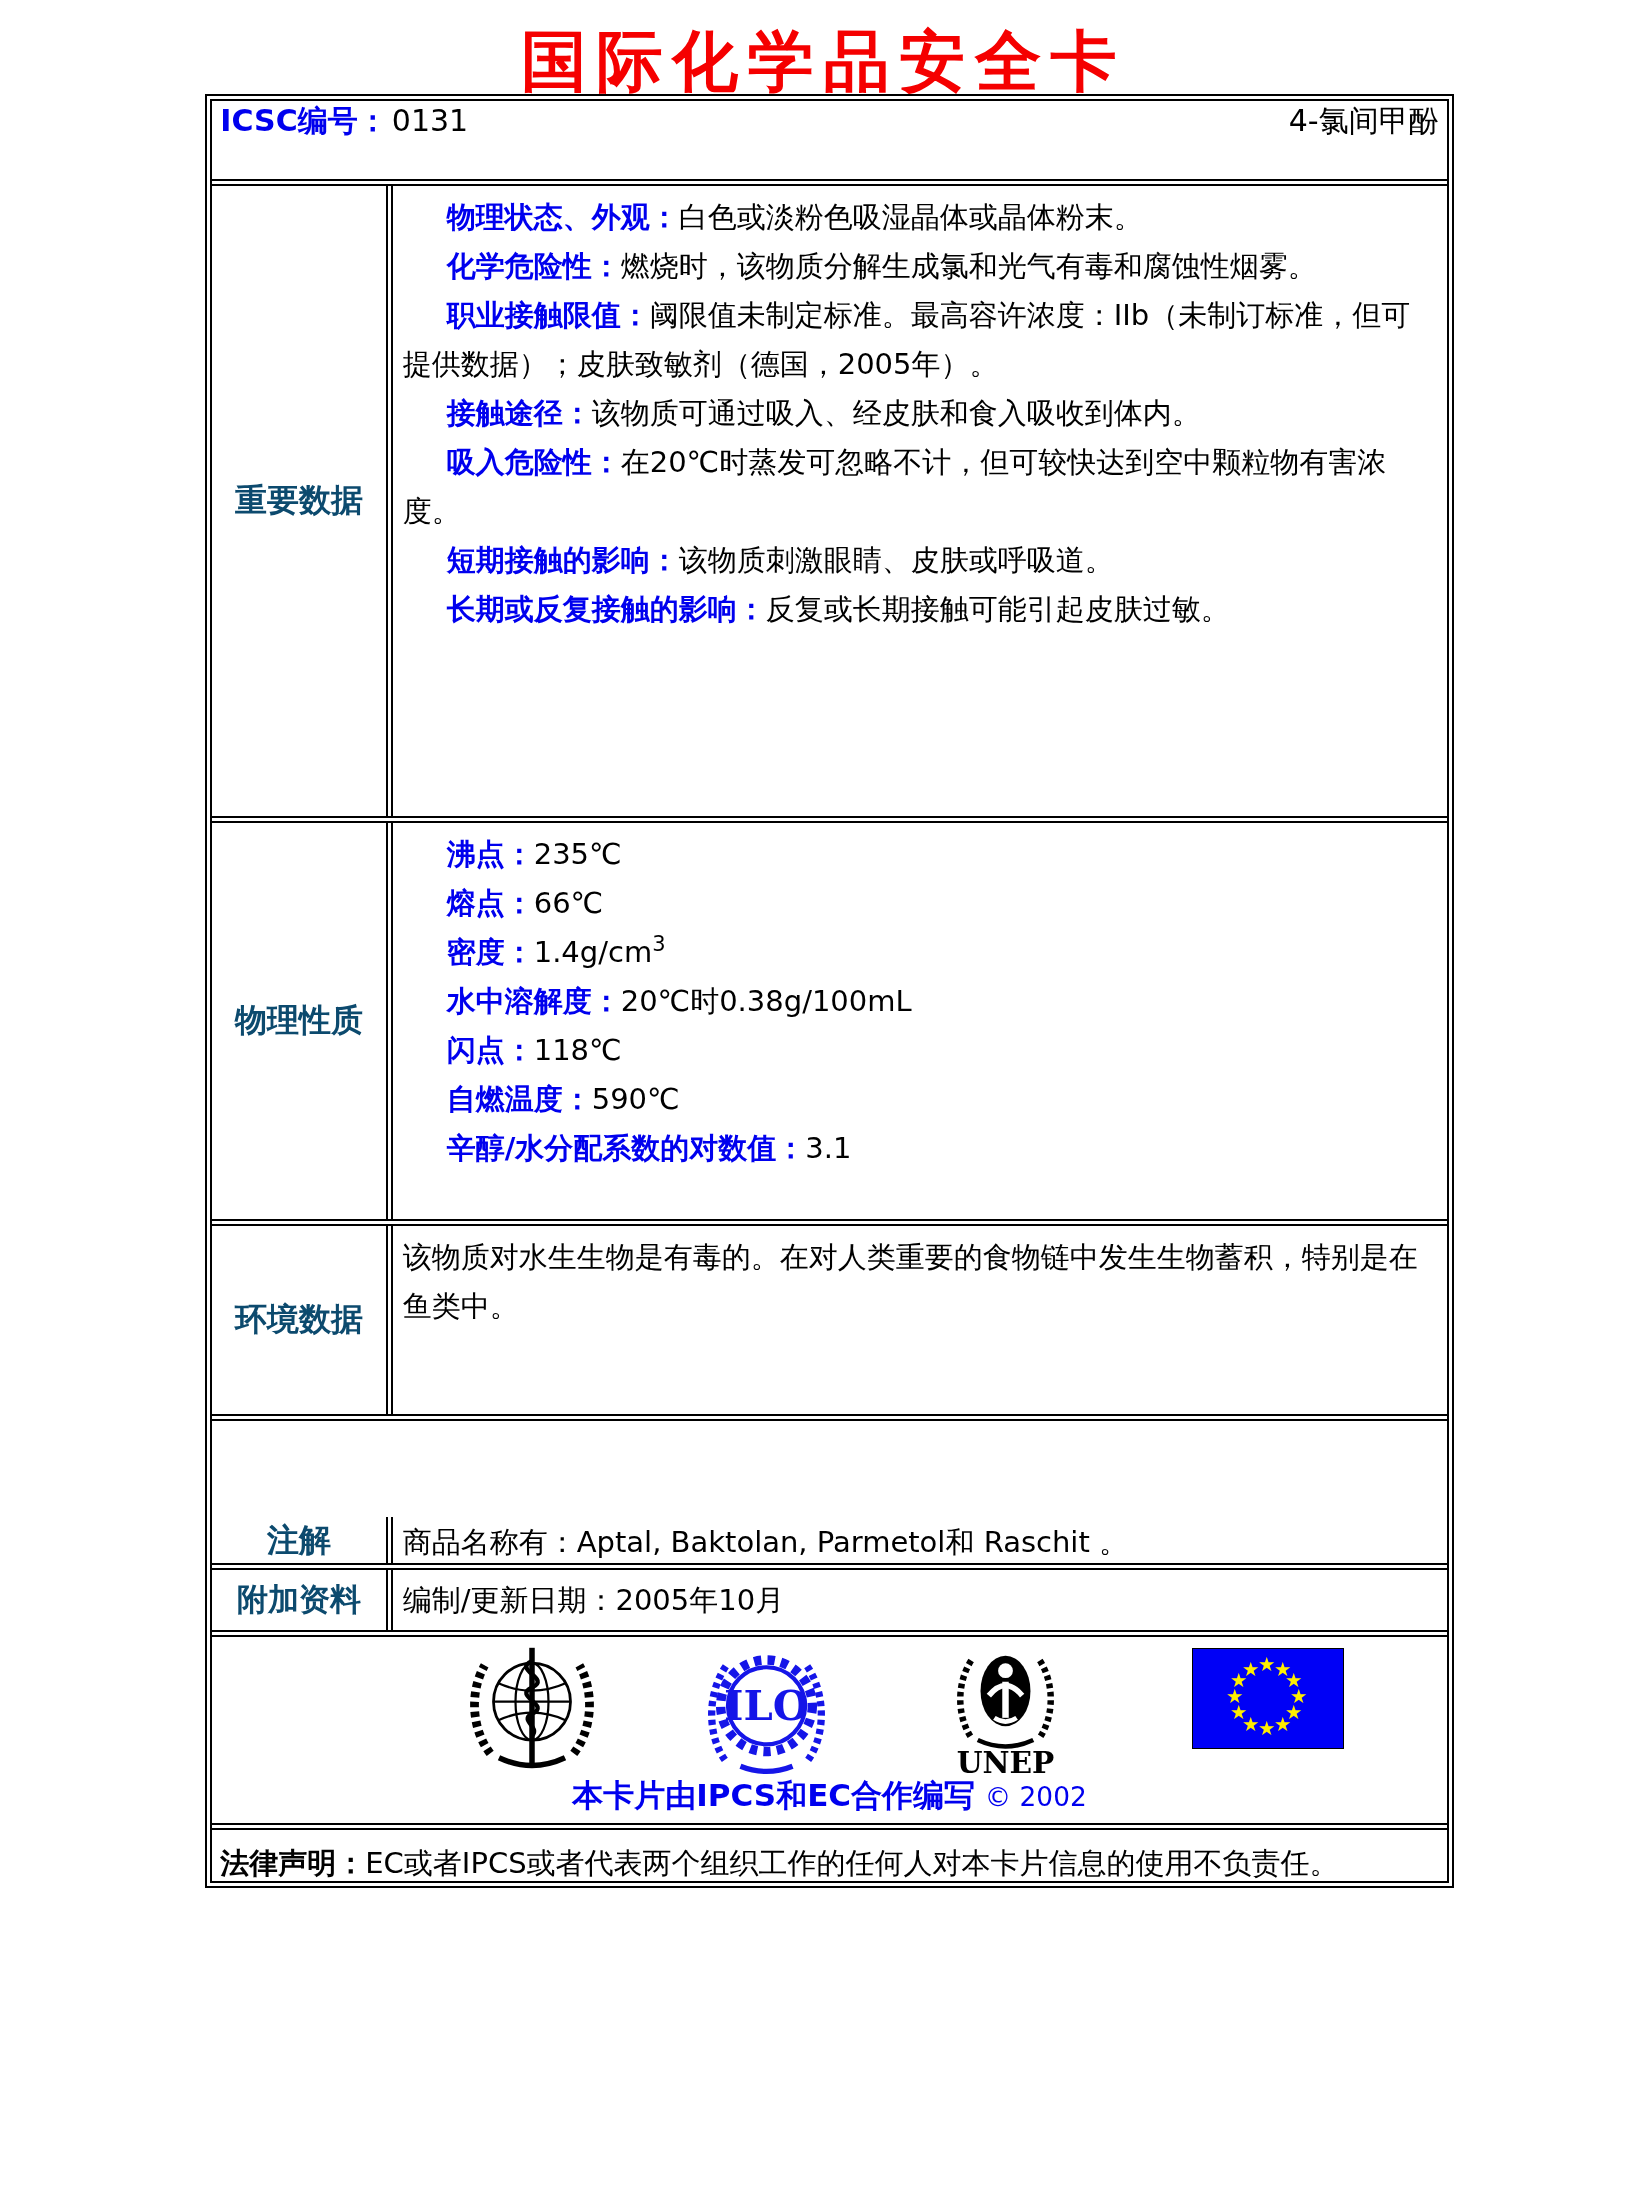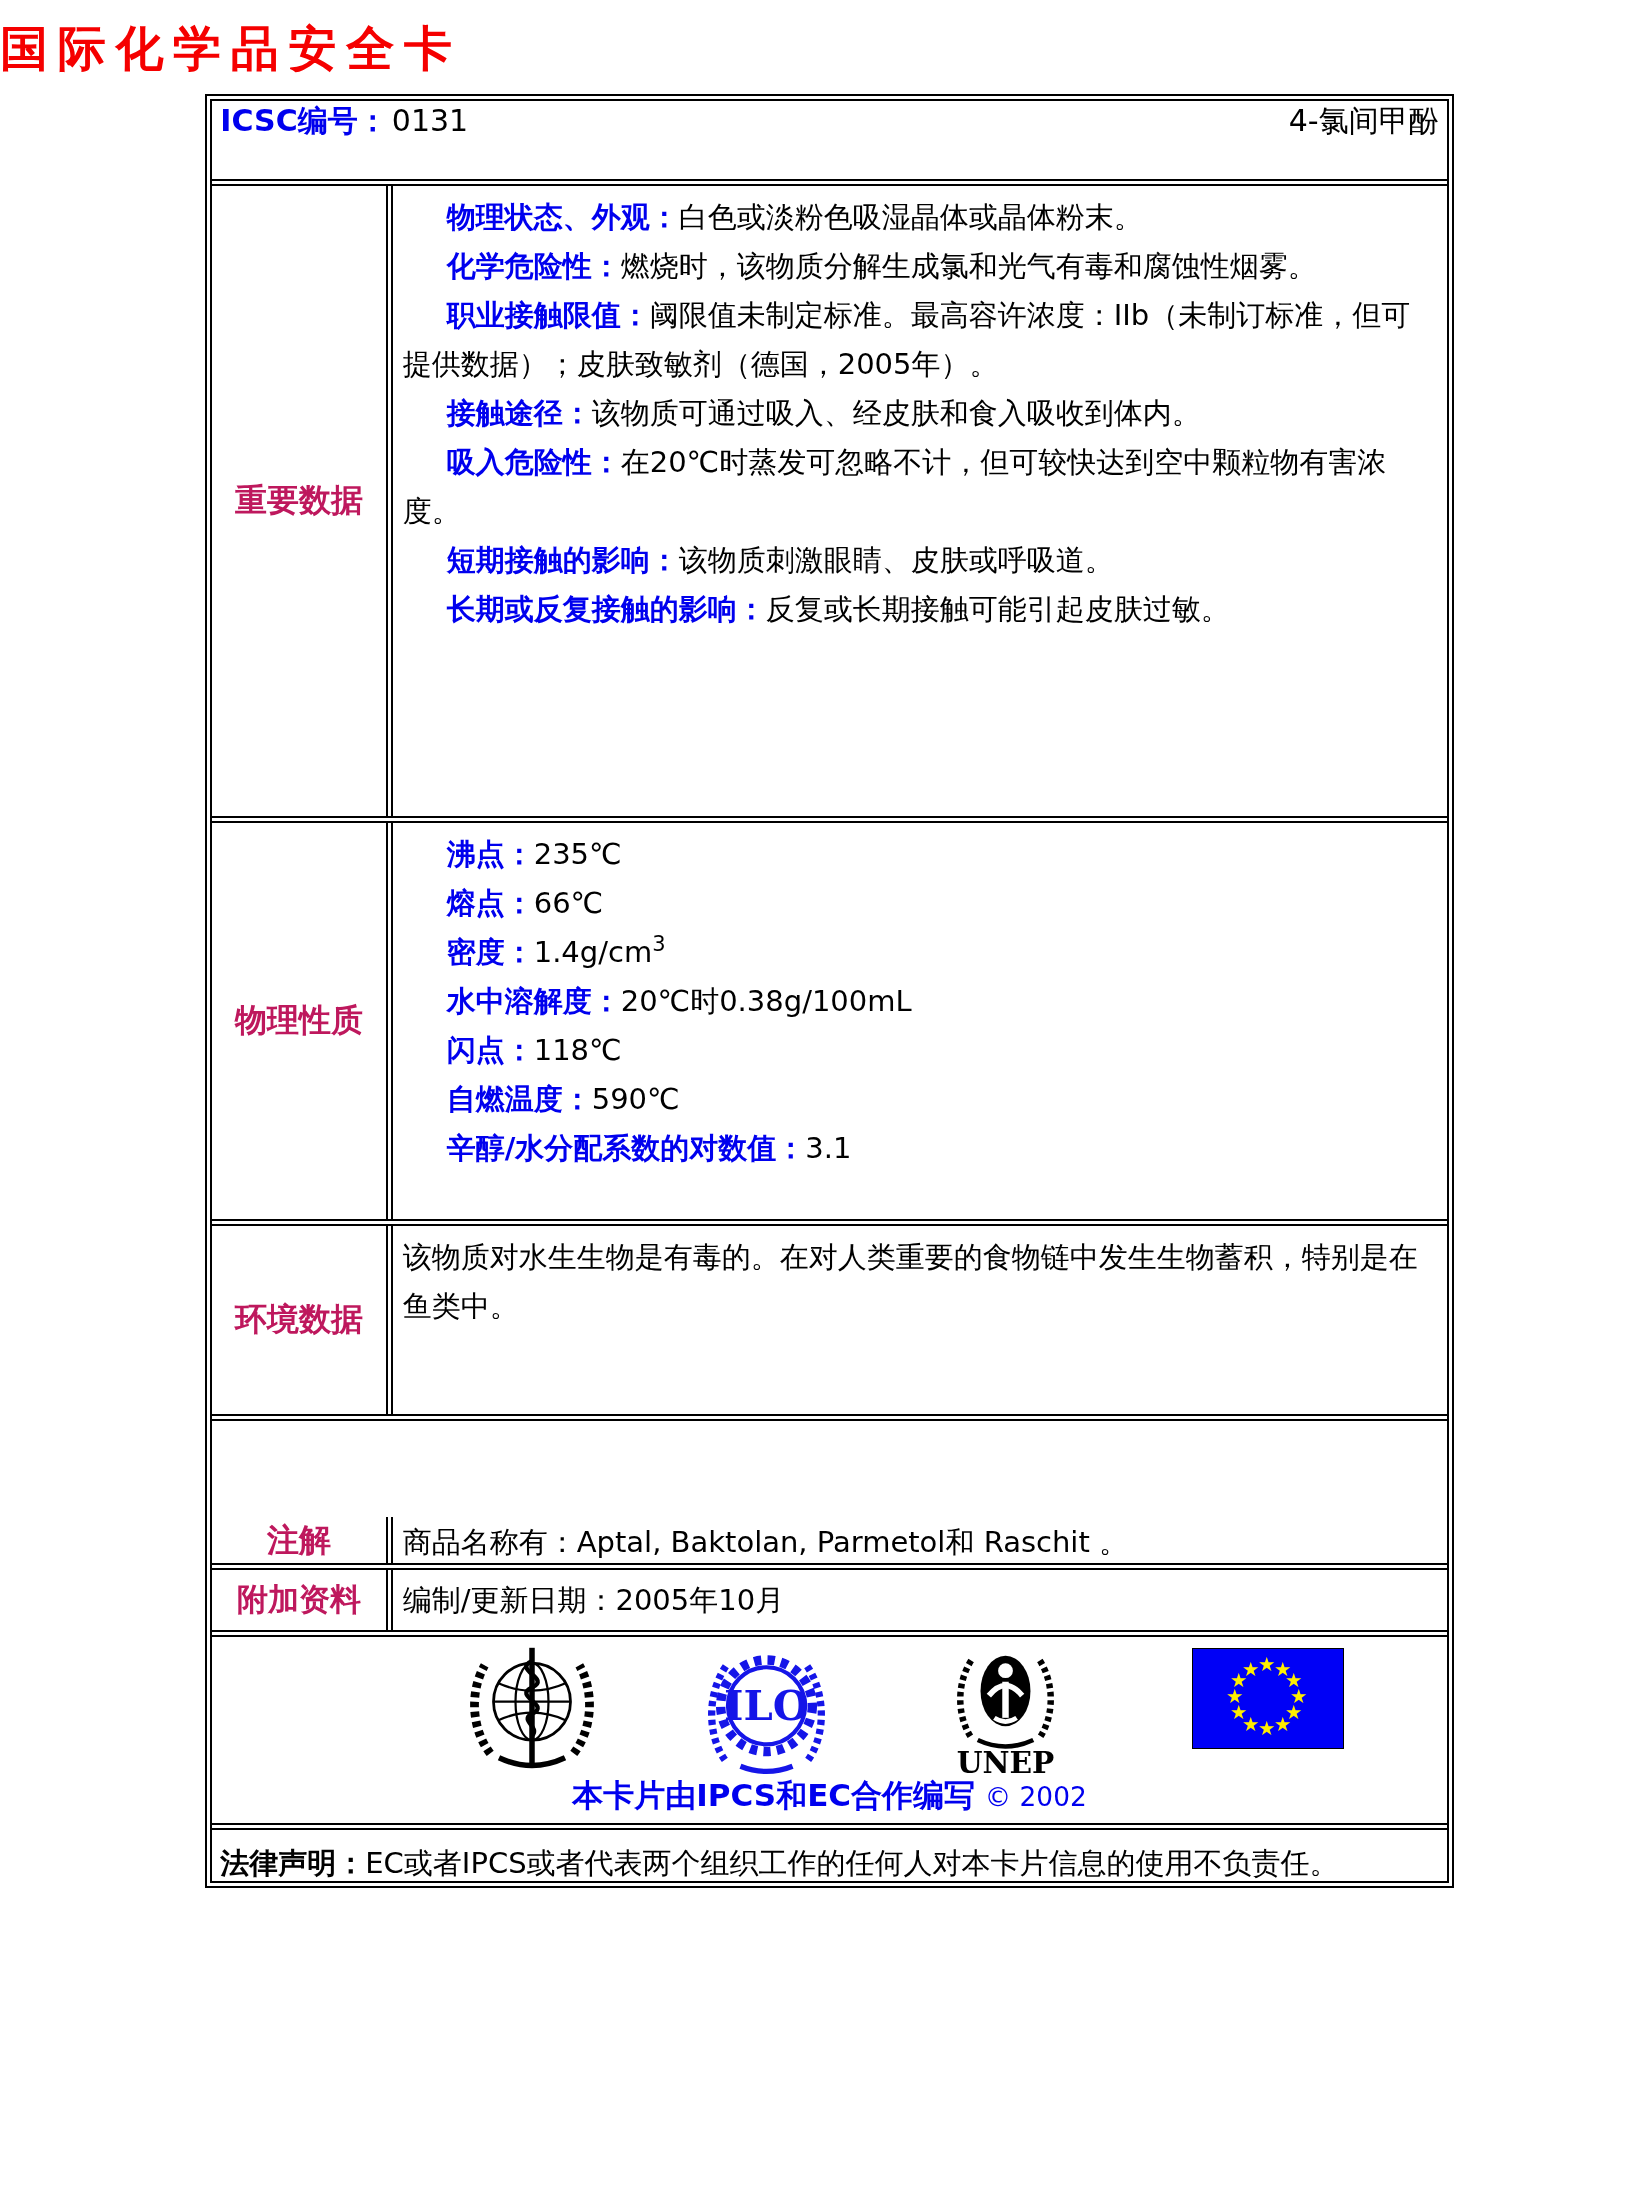--- a/index.html
+++ b/index.html
@@ -5,23 +5,23 @@
   * { box-sizing: border-box; margin: 0; padding: 0; }
   html, body { background: #ffffff; }
   body {
     width: 1647px; height: 2205px;
     position: relative;
     font-family: "DejaVu Sans", "Liberation Sans", sans-serif;
     color: #000;
   }
   .page-title {
     margin-top: 16.7px;
-    text-align: left;
+    text-align: center;
     font-family: "DejaVu Serif", "Liberation Serif", serif;
-    font-size: 48px;
+    font-size: 66px;
     font-weight: bold;
     letter-spacing: 9.7px;
     color: #f50000;
   }
   .card {
     position: absolute;
     left: 205px; top: 94px;
     width: 1249px;
     border: 7px double #000;
     background: #fff;
@@ -39,21 +39,21 @@
   .icsc-label { color: #0000ee; font-weight: bold; }
   .icsc-number { color: #000; margin-left: 4.2px; }
   .substance-name { color: #000; }
 
   
   .sec { display: flex; align-items: stretch; }
   .label-cell {
     flex: 0 0 174px;
     display: flex; align-items: center; justify-content: center;
     text-align: center;
-    font-size: 32px; font-weight: bold; color: #be185d;
+    font-size: 32px; font-weight: bold; color: #0c4a6e;
     padding: 0 4.2px;
   }
   .content-cell {
     flex: 1 1 auto;
     border-left: 7px double #000;
     padding: 7px 9.7px 0 9.7px;
     font-size: 29px;
     line-height: 49px;
   }
   .entry-label { color: #0000ee; font-weight: bold; margin-left: 44px; }

